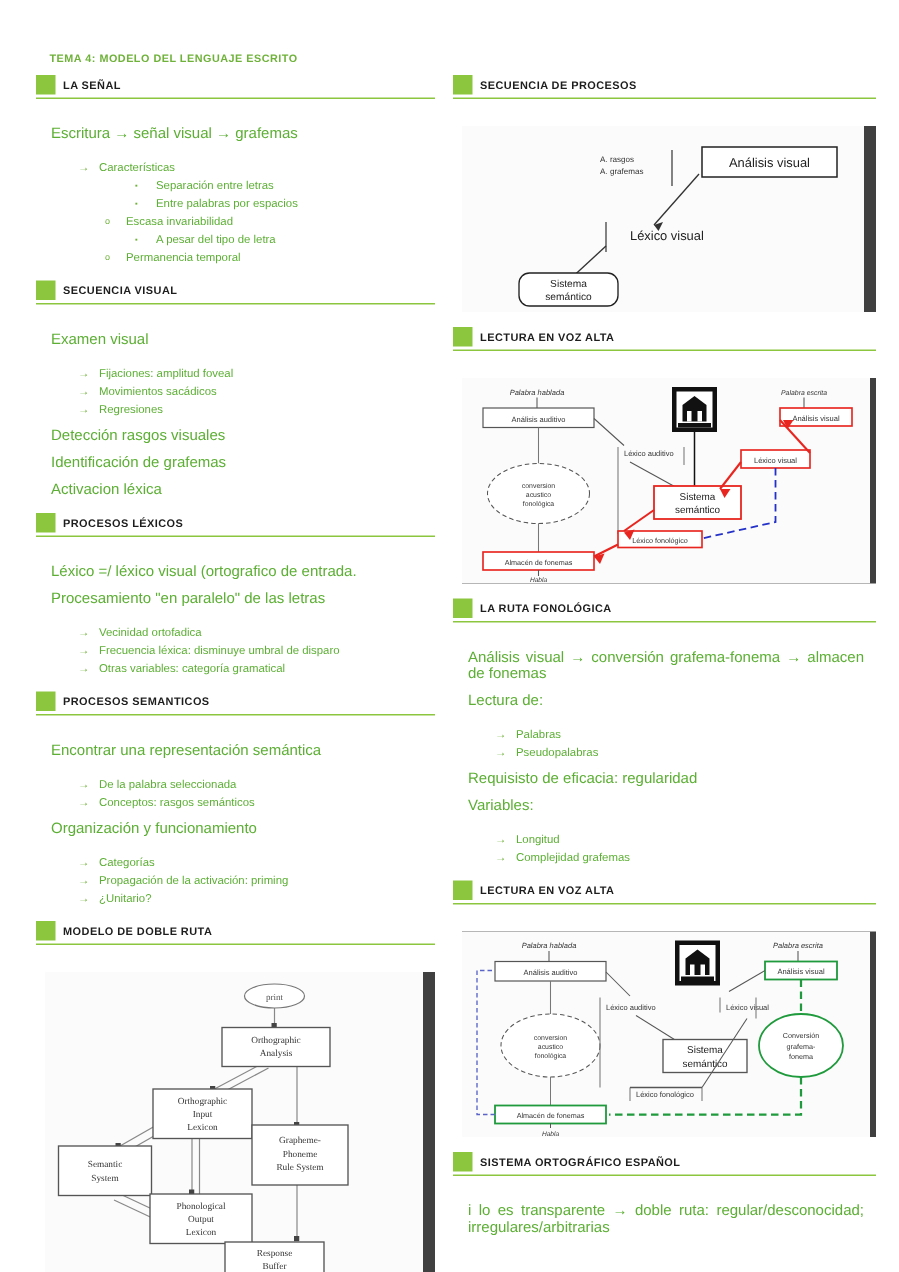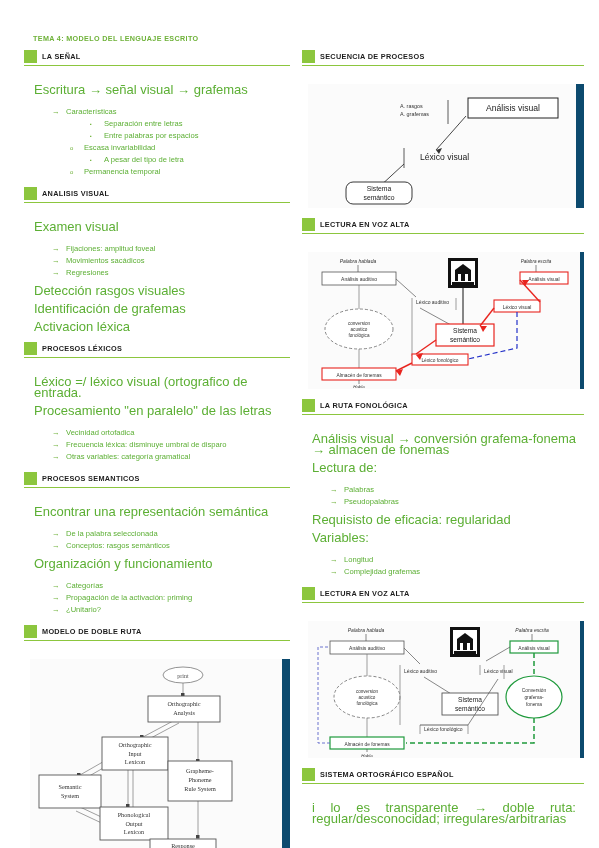--- a/index.html
+++ b/index.html
@@ -31,42 +31,42 @@
     position:absolute;left:0;top:0;width:13px;height:13px;background:#8CC63E;
   }
   .sec-title{
     position:absolute;left:18px;top:1.5px;
     font-size:7.3px;font-weight:bold;letter-spacing:.3px;color:#1d1d1d;
     white-space:nowrap;
   }
 
   
   .p{
-    font-size:13px;line-height:11px;color:#5CAF34;
+    font-size:10px;line-height:11px;color:#5CAF34;
     margin:7px 0 0 10px;
   }
   .p.just{text-align:justify;margin-right:8px;}
   .lvl1{margin:5px 0 0 28px;}
   .lvl2{margin:1px 0 0 46px;}
   .lvl3{margin:1px 0 0 66px;}
   .li{
     font-size:7.6px;line-height:11px;color:#5CAF34;
     position:relative;padding-left:14px;margin-top:1px;
   }
   .li .bullet{
     position:absolute;left:0;top:0;color:#6FB23A;font-size:7.6px;
   }
   .li.sq .bullet{font-size:5px;top:1px;}
   .li.ci .bullet{font-size:6px;top:0.5px;}
   .spacer6{height:6px;}
   .spacer10{height:10px;}
 
   
   .fig{
-    margin:6px 0 0 6px;background:#0c4a6e;position:relative;
+    margin:6px 0 0 6px;background:#404040;position:relative;
     border:0;
     text-align:right;
   }
   .fig svg{display:block;}
 </style>
 </head>
 <body>
 
 <div class="page">
 
@@ -114,21 +114,21 @@
           <span class="bullet">o</span>
           <span>Permanencia temporal</span>
         </div>
       </div>
       <div class="spacer10"></div>
     </div>
 
     <div class="sec">
       <div class="sec-head">
         <span class="sec-chip"></span>
-        <span class="sec-title">ANALISIS VISUAL</span>
+        <span class="sec-title">SECUENCIA VISUAL</span>
       </div>
       <div class="p">Examen visual</div>
       <div class="spacer6"></div>
       <div class="lvl1">
         <div class="li">
           <span class="bullet">→</span>
           <span>Fijaciones: amplitud foveal</span>
         </div>
         <div class="li">
           <span class="bullet">→</span>

